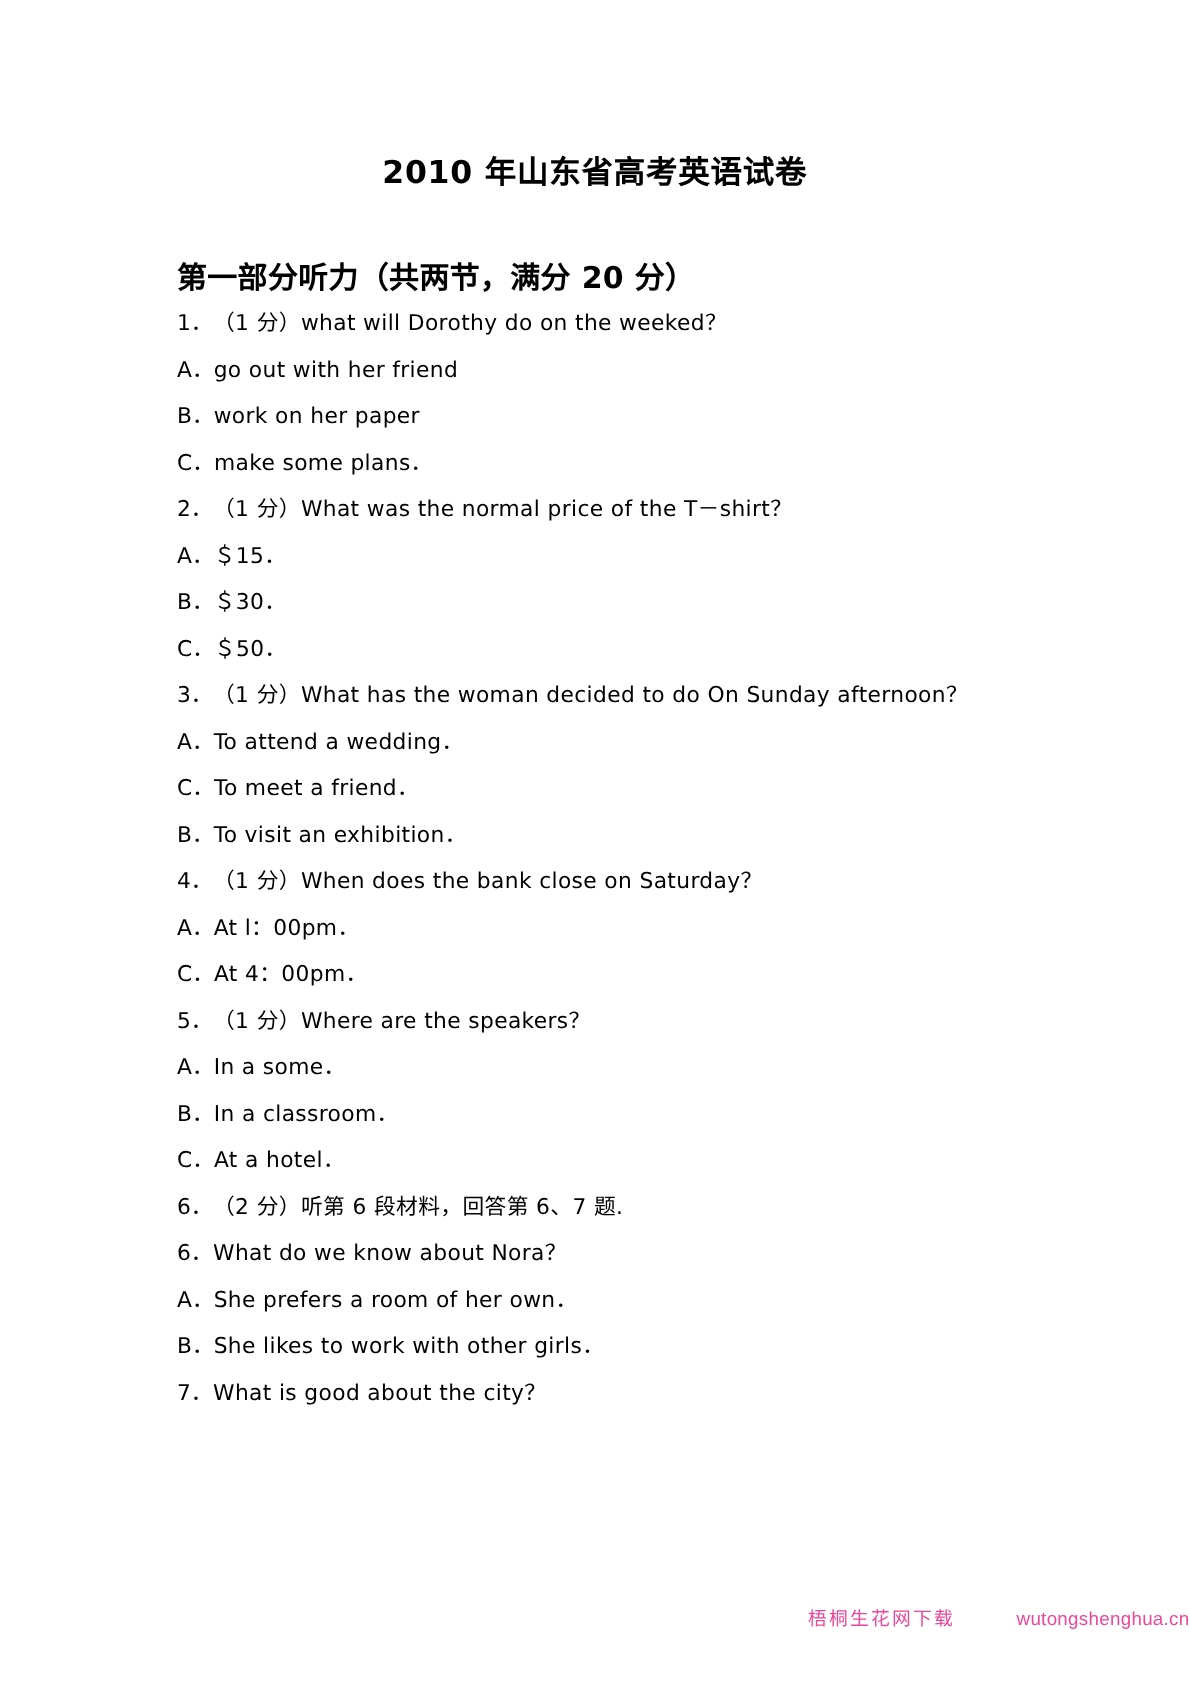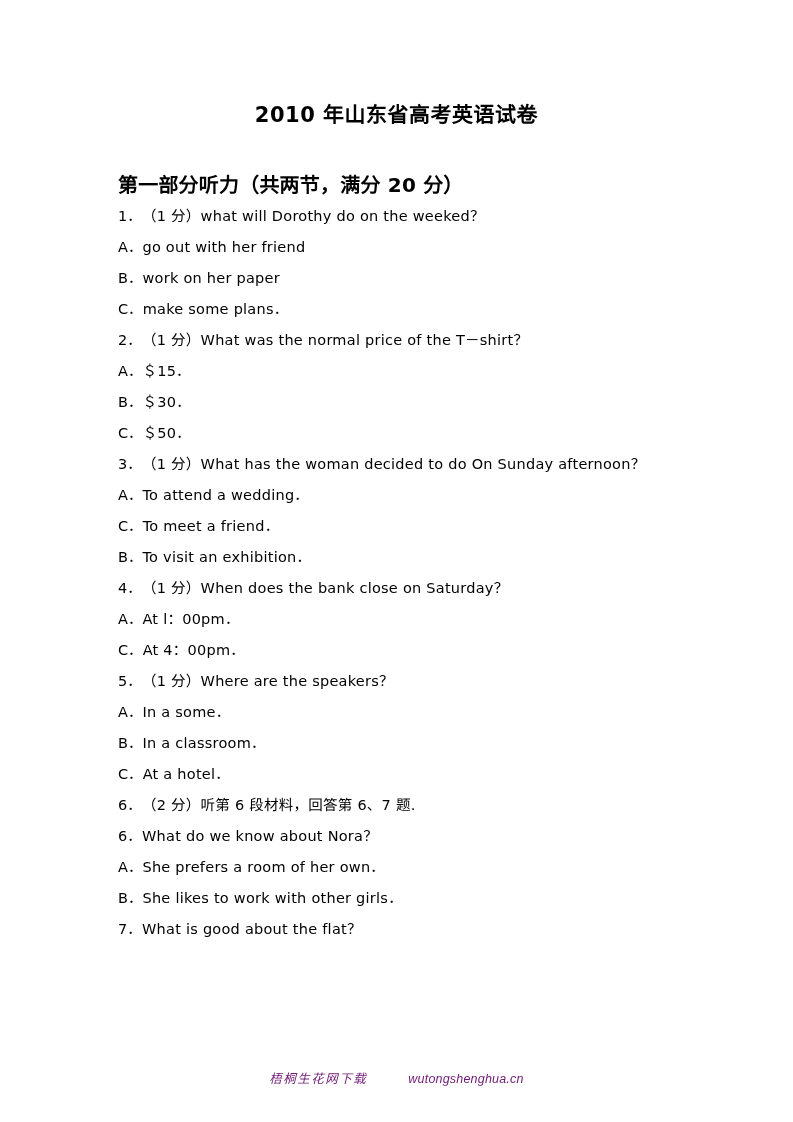--- a/index.html
+++ b/index.html
@@ -79,26 +79,25 @@
 
   .cjk {
     font-family: "DejaVu Sans", "Liberation Sans", sans-serif;
   }
 
   .footer {
     position: absolute;
     left: 0;
     top: 1070px;
     width: 793px;
-    text-align: center;
-    color: #701a75;
+    text-align: right;
+    color: #ec4899;
     font-size: 12.5px;
     line-height: 18px;
     white-space: nowrap;
-    font-style: italic;
   }
   .footer .fw-cn {
     letter-spacing: 1.5px;
   }
   .footer .fw-gap {
     display: inline-block;
     width: 34px;
   }
   .footer .fw-url {
     letter-spacing: 0.2px;
@@ -132,21 +131,21 @@
         <div class="line q-line cjk"><span class="lbl">A．</span><span class="txt">At l：00pm．</span></div>
         <div class="line q-line cjk"><span class="lbl">C．</span><span class="txt">At 4：00pm．</span></div>
         <div class="line q-line cjk"><span class="lbl">5．</span><span class="txt">（1 分）Where are the speakers？</span></div>
         <div class="line q-line cjk"><span class="lbl">A．</span><span class="txt">In a some．</span></div>
         <div class="line q-line cjk"><span class="lbl">B．</span><span class="txt">In a classroom．</span></div>
         <div class="line q-line cjk"><span class="lbl">C．</span><span class="txt">At a hotel．</span></div>
         <div class="line q-line cjk"><span class="lbl">6．</span><span class="txt">（2 分）听第 6 段材料，回答第 6、7 题.</span></div>
         <div class="line q-line cjk"><span class="lbl">6．</span><span class="txt">What do we know about Nora？</span></div>
         <div class="line q-line cjk"><span class="lbl">A．</span><span class="txt">She prefers a room of her own．</span></div>
         <div class="line q-line cjk"><span class="lbl">B．</span><span class="txt">She likes to work with other girls．</span></div>
-        <div class="line q-line cjk"><span class="lbl">7．</span><span class="txt">What is good about the flat？</span></div>
+        <div class="line q-line cjk"><span class="lbl">7．</span><span class="txt">What is good about the city？</span></div>
       </div>
 
   </div>
 
   <div class="footer">
     <span class="fw-cn cjk">梧桐生花网下载</span>
     <span class="fw-gap"></span>
     <span class="fw-url">wutongshenghua.cn</span>
   </div>
 

